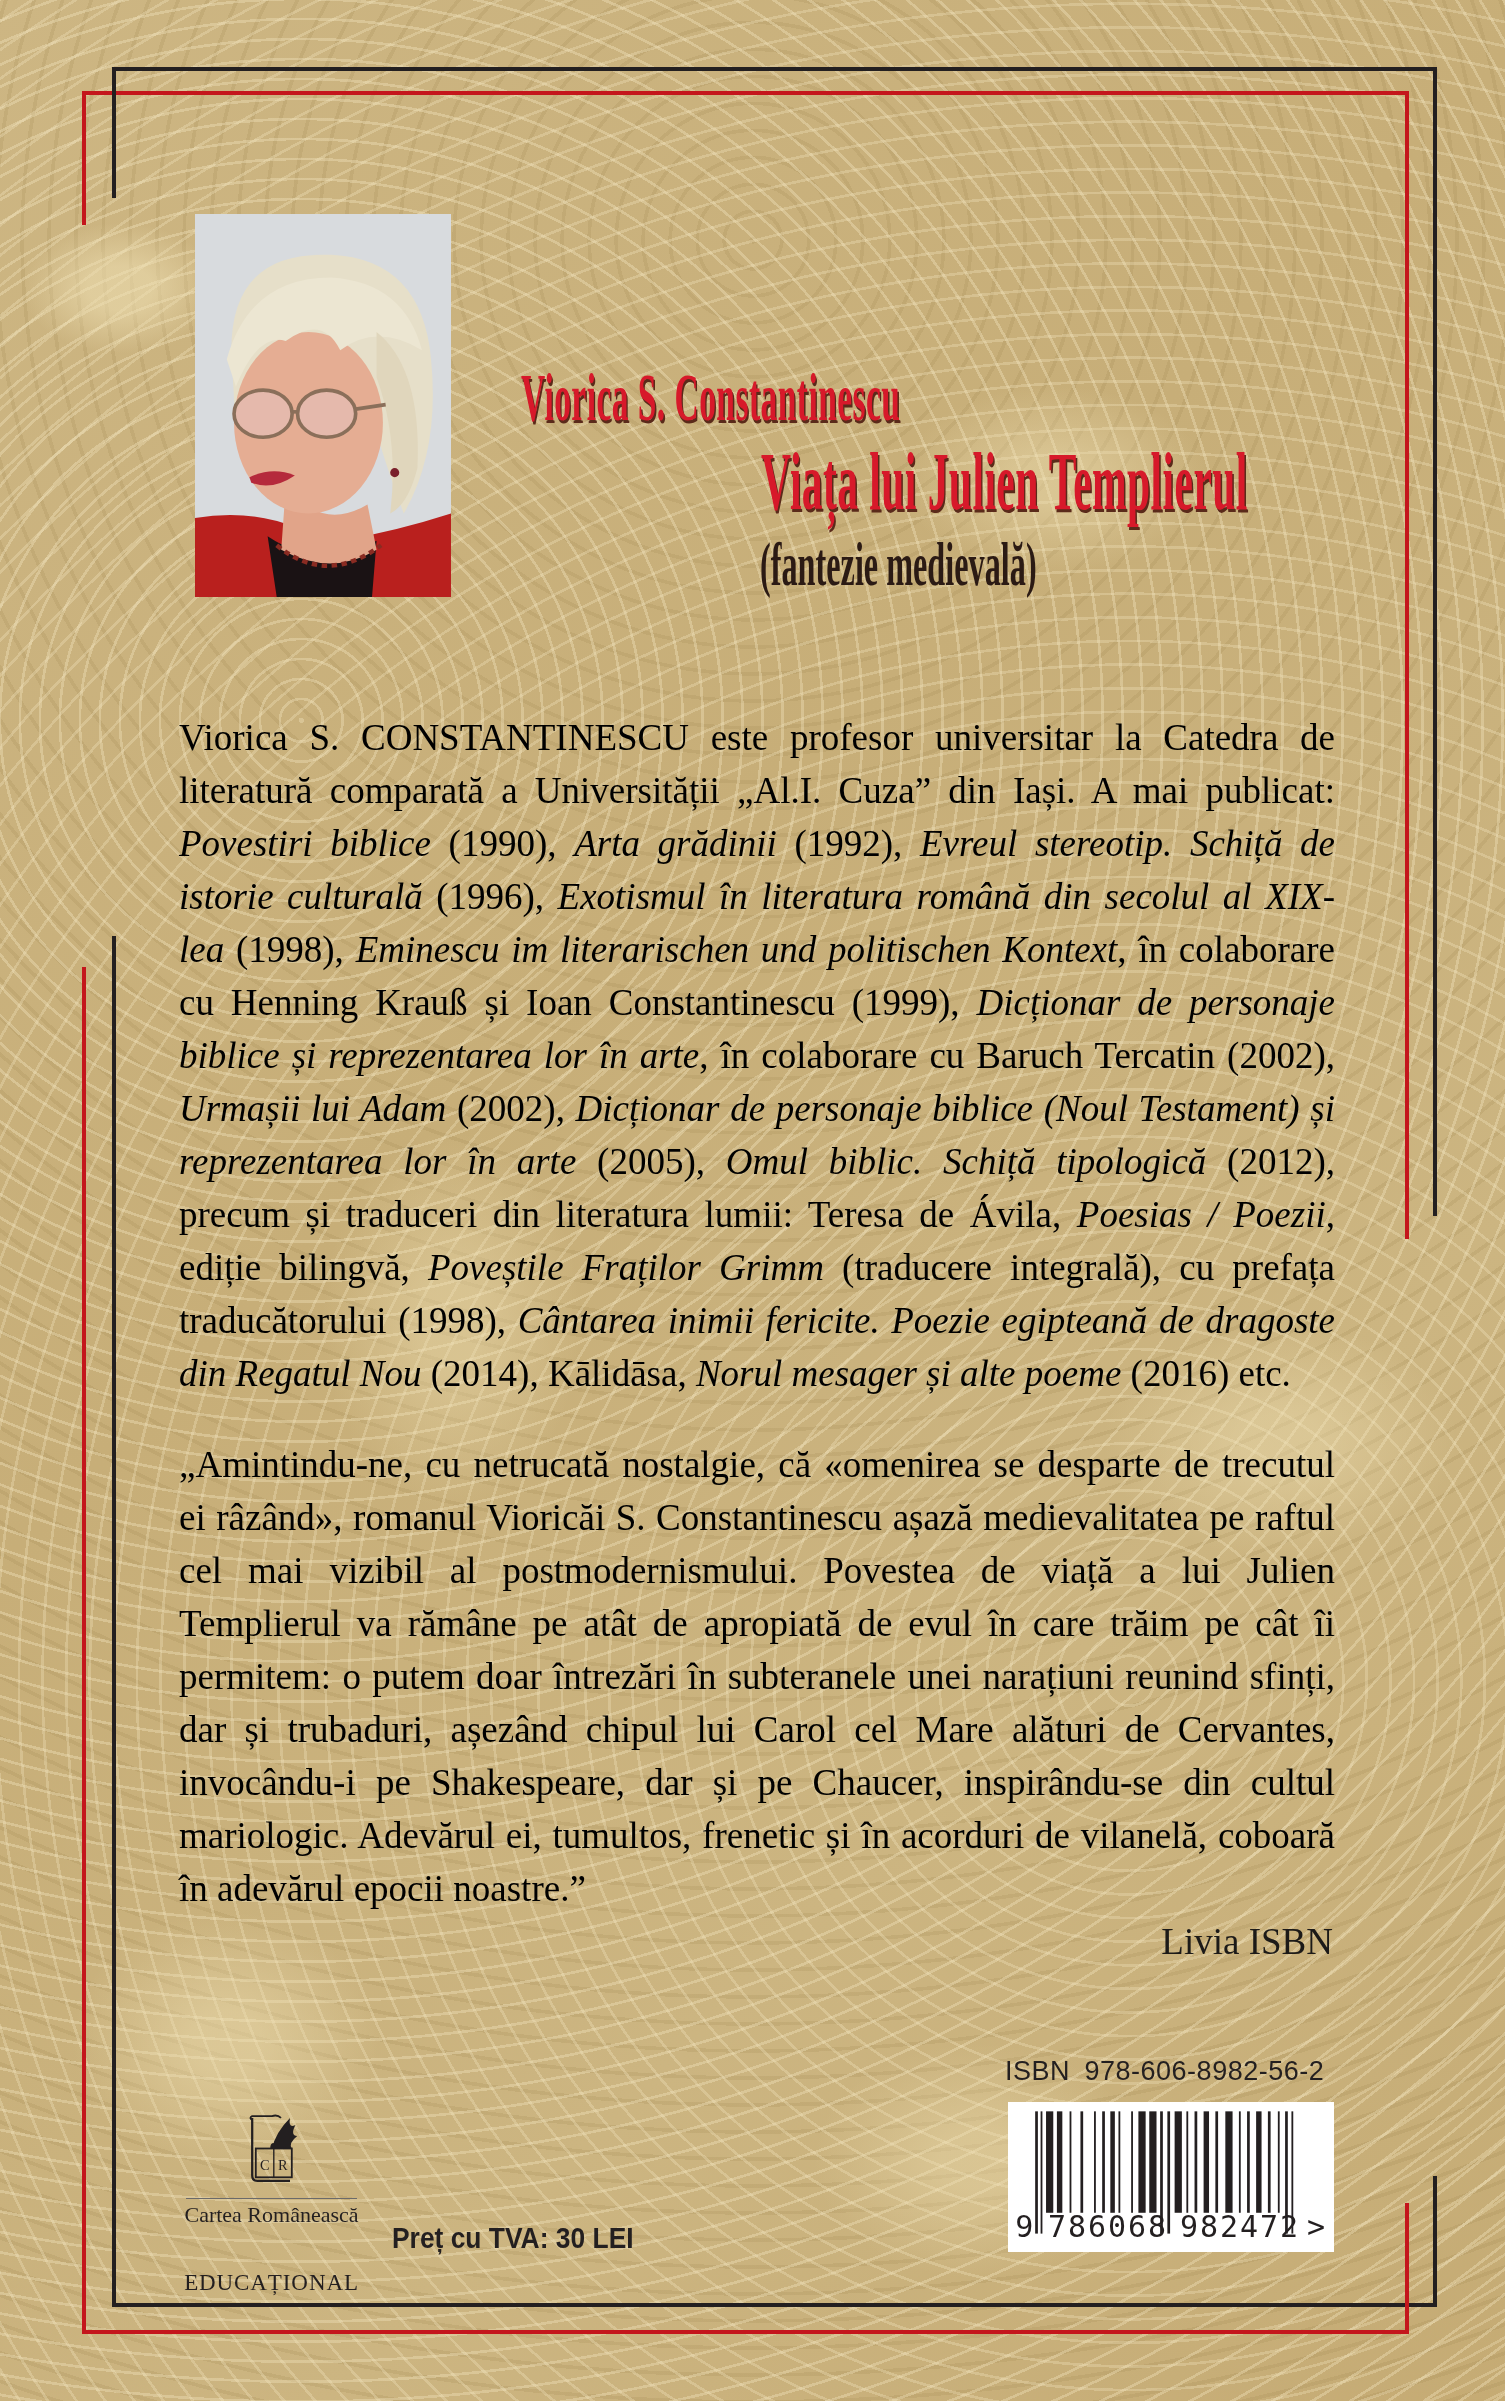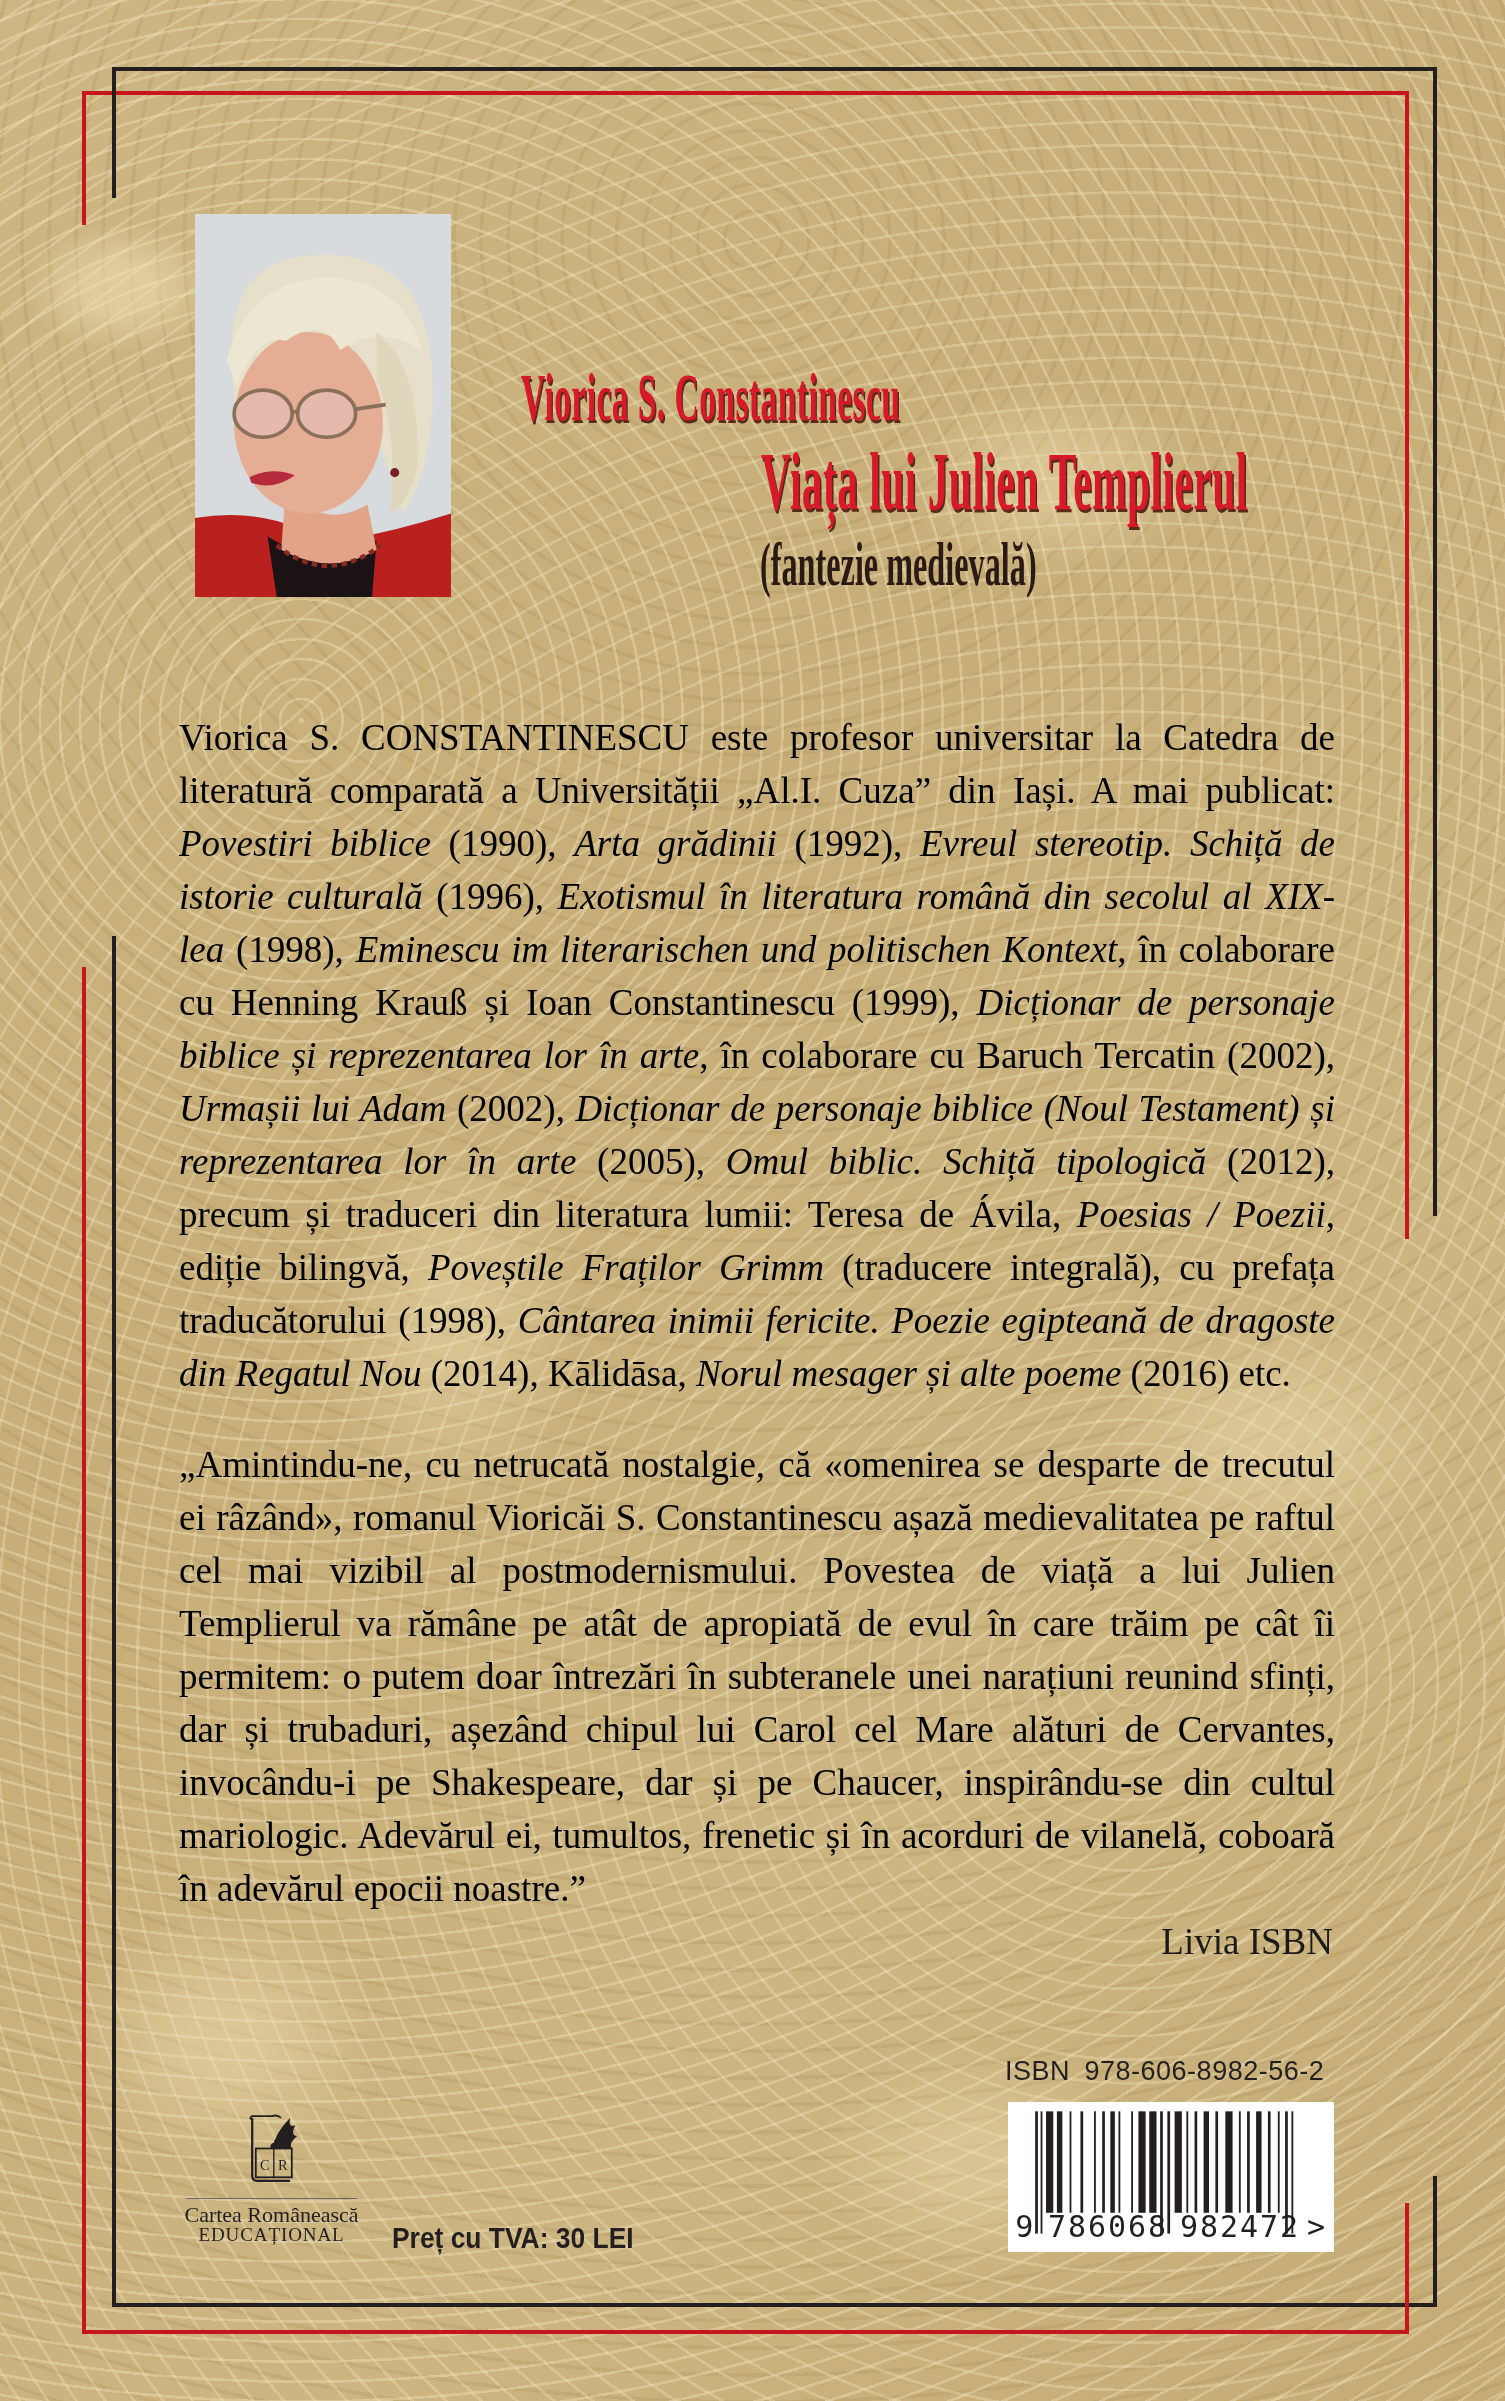--- a/index.html
+++ b/index.html
@@ -64,21 +64,21 @@
     position: absolute; right: 173px; top: 1920px; font-size: 37px; color: #1c1a18;
   }
 
   .publisher {
     position: absolute; left: 181px; top: 2112px; width: 181px; text-align: center;
     color: #231f20;
   }
   .publisher .logo { width: 54px; height: 73px; margin: 0 auto; display: block; }
   .publisher .rule { height: 1.8px; background: #6b6a6a; margin: 12.7px 5.4px 5.4px; }
   .pub-name { font-size: 22px; line-height: 20px; display: block; }
-  .pub-sub { font-size: 19px; line-height: 20px; letter-spacing: 0.9px; display: block; }
+  .pub-sub { font-size: 23px; line-height: 20px; letter-spacing: 0.9px; display: block; margin-top: 48px; }
 
   .price {
     position: absolute; left: 392px; top: 2221px;
     font-family: "Liberation Sans", "DejaVu Sans", sans-serif; font-weight: bold;
     font-size: 30px; color: #231f20; transform: scaleX(0.88); transform-origin: left top;
     white-space: nowrap;
   }
 
   .isbn {
     position: absolute; left: 1005px; top: 2056px;

